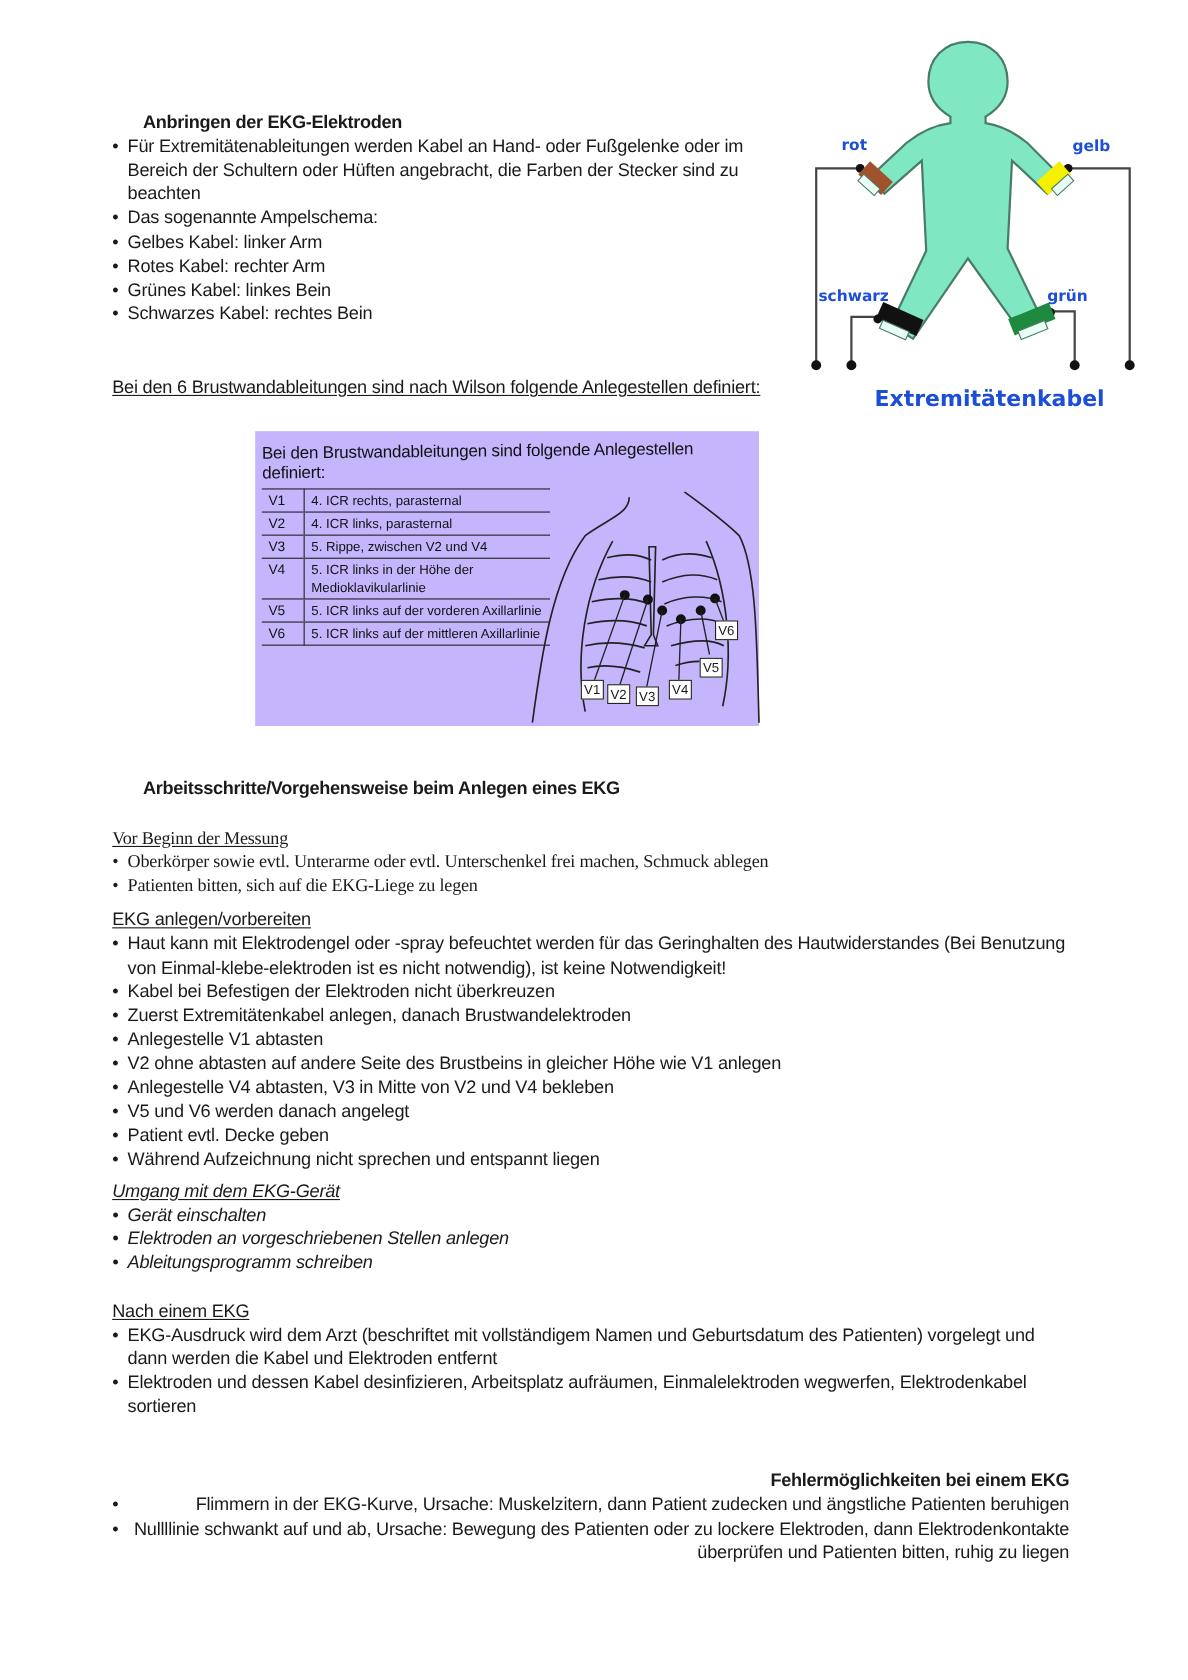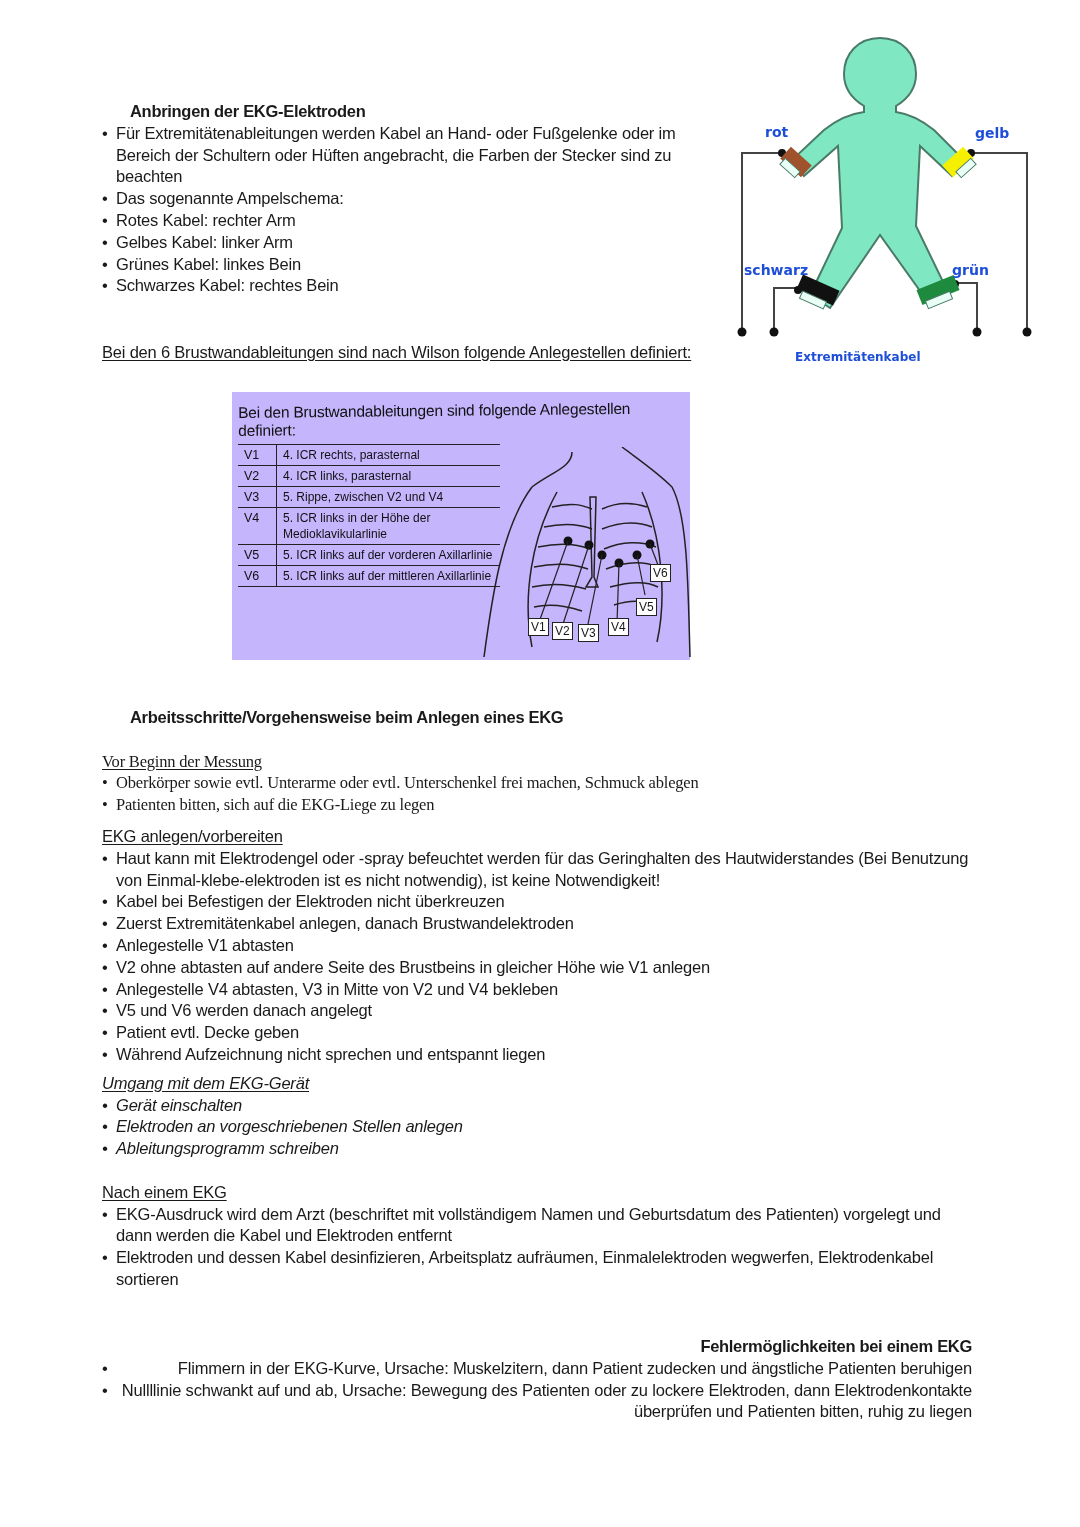--- a/index.html
+++ b/index.html
@@ -29,22 +29,22 @@
   .lead-table td.code { width: 26px; border-right: 1.4px solid #222; font-size: 12.5px; }
 </style>
 </head>
 <body>
 
 <div class="section txt" style="top:101px; width:600px;">
   <div class="h-bold">Anbringen der EKG-Elektroden</div>
   <ul class="bul">
     <li>Für Extremitätenableitungen werden Kabel an Hand- oder Fußgelenke oder im Bereich der Schultern oder Hüften angebracht, die Farben der Stecker sind zu beachten</li>
     <li>Das sogenannte Ampelschema:</li>
+    <li>Gelbes Kabel: linker Arm</li>
     <li>Rotes Kabel: rechter Arm</li>
-    <li>Gelbes Kabel: linker Arm</li>
     <li>Grünes Kabel: linkes Bein</li>
     <li>Schwarzes Kabel: rechtes Bein</li>
   </ul>
 </div>
 
 <div id="fig-limb">
   <svg width="310" height="350" viewBox="0 0 310 350">
 
     <g stroke="#444" stroke-width="2" fill="none">
       <polyline points="52,123 12,123 12,300"></polyline>
@@ -79,21 +79,21 @@
       </g>
     <g>
         <rect x="188" y="252" width="40" height="16" fill="#1e8a3e" transform="rotate(-22 208 260)"></rect>
         <rect x="196" y="266" width="26" height="8" fill="#e9fff6" stroke="#4a7a68" transform="rotate(-22 209 270)"></rect>
       </g>
   </svg>
   <div class="lbl" style="left:35px; top:94px;">rot</div>
   <div class="lbl" style="left:232px; top:95px;margin-left:13px;">gelb</div>
   <div class="lbl" style="left:14px; top:232px;">schwarz</div>
   <div class="lbl" style="left:222px; top:232px;">grün</div>
-  <div class="lbl" style="left:65px; top:320px; font-size:12px;">Extremitätenkabel</div>
+  <div class="lbl" style="left:65px; top:320px; font-size:20px;">Extremitätenkabel</div>
 </div>
 
 <div class="abs txt sub" style="left:102px; top:342px;">Bei den 6 Brustwandableitungen sind nach Wilson folgende Anlegestellen definiert:</div>
 
 <div id="fig-chest">
   <div class="ttl">Bei den Brustwandableitungen sind folgende Anlegestellen definiert:</div>
   <table class="lead-table">
     <tbody id="lead-rows">
         <tr>
           <td class="code">V1</td>

